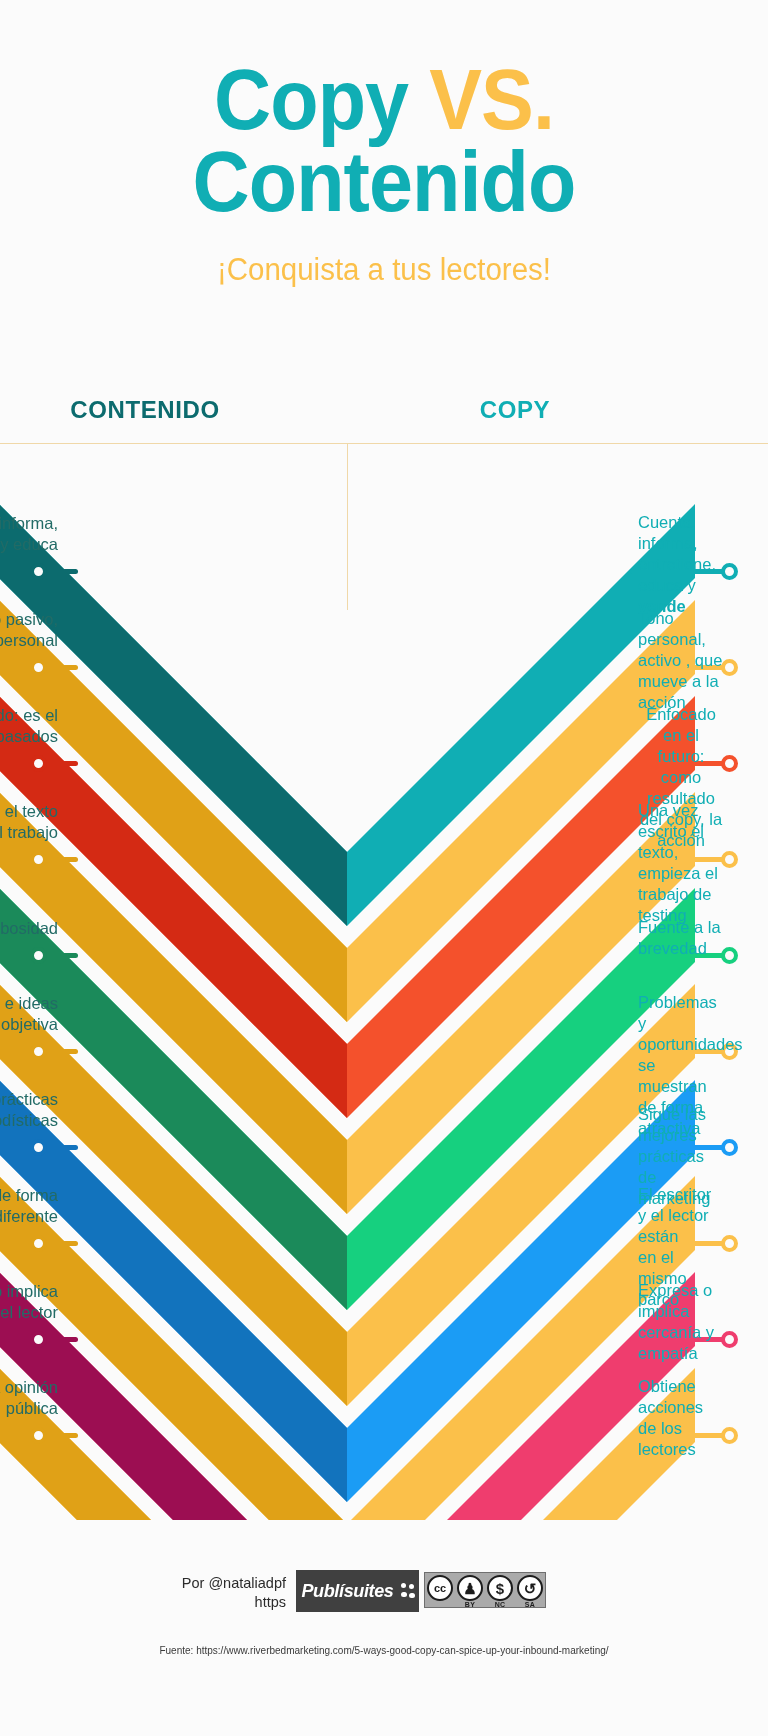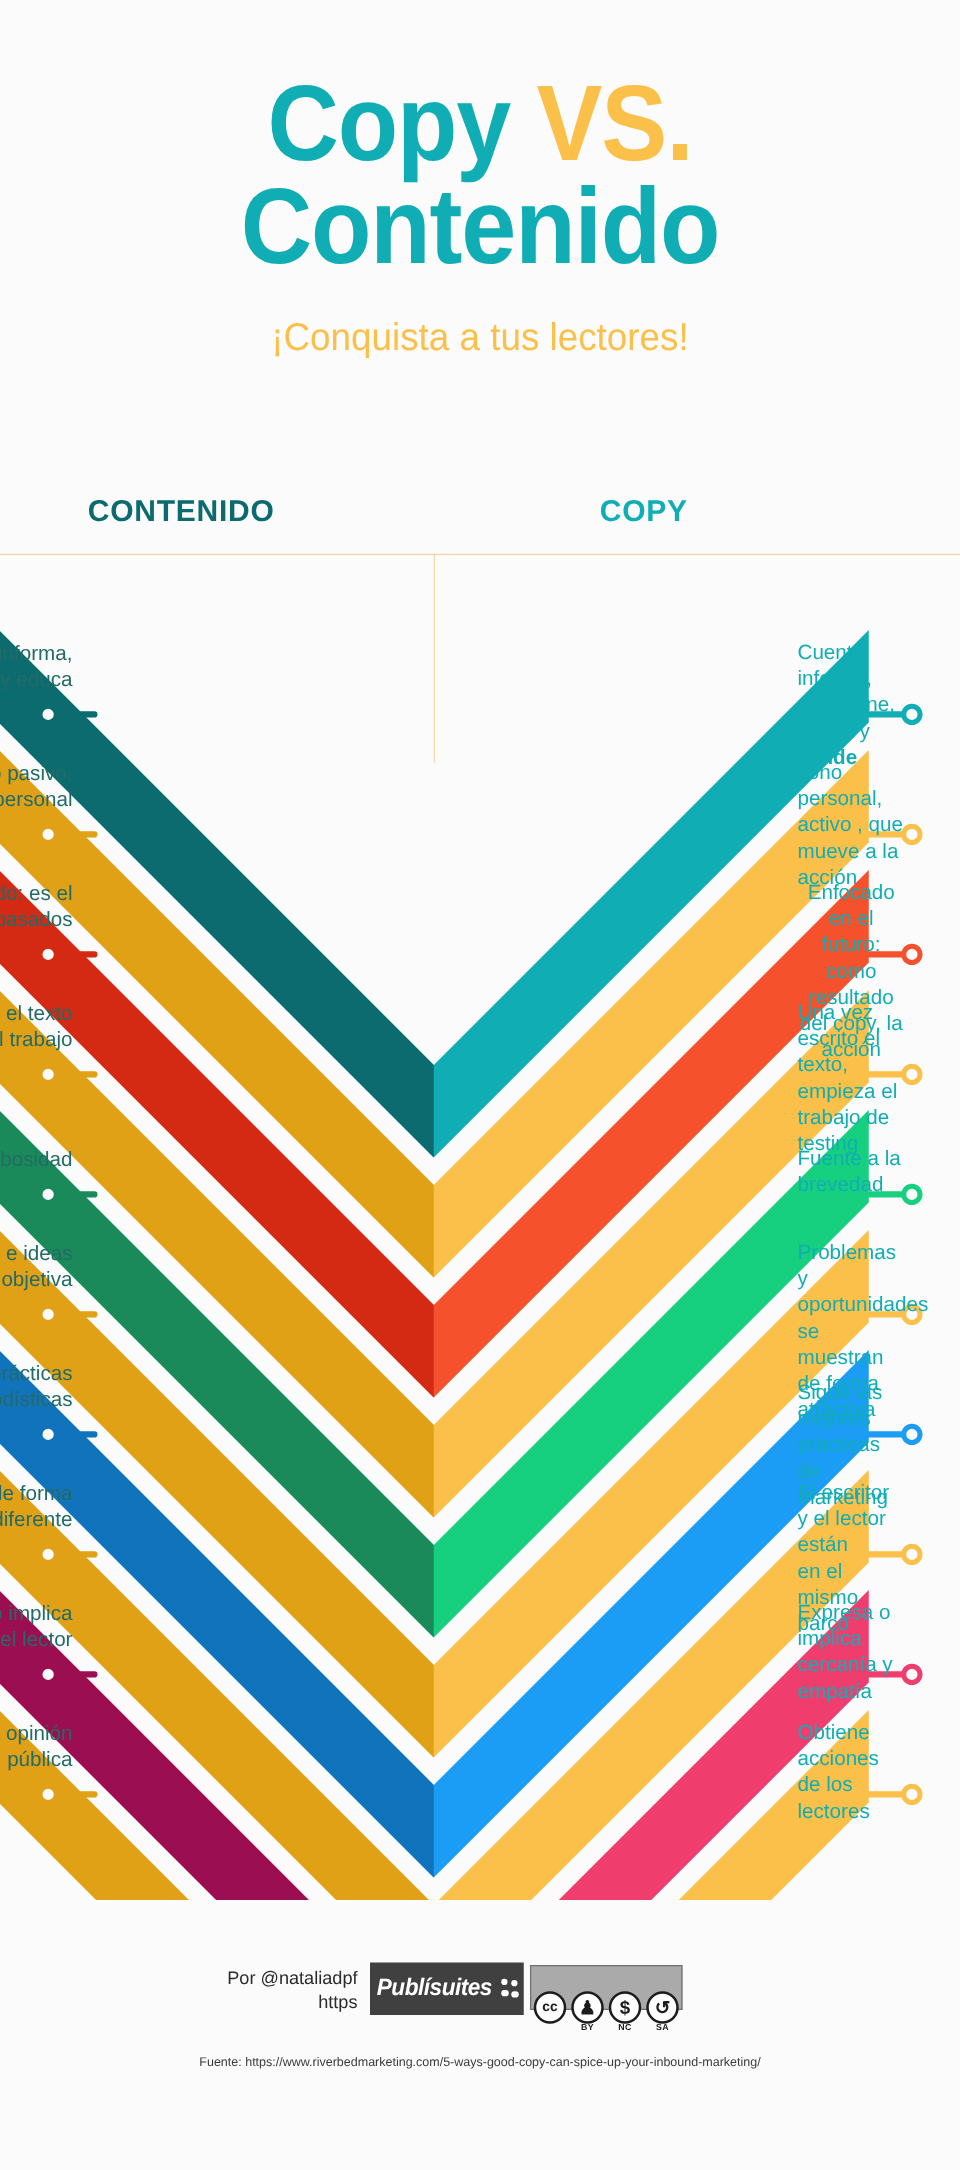--- a/index.html
+++ b/index.html
@@ -77,21 +77,21 @@
   .pub-dots i:nth-child(1){left:0;top:0;}
   .pub-dots i:nth-child(2){left:8px;top:.5px;}
   .pub-dots i:nth-child(3){left:.5px;top:9px;}
   .pub-dots i:nth-child(4){left:8.5px;top:9.5px;}
 
   .cc{
     position:absolute;left:424px;top:2px;
     height:36px;background:#aaaaaa;border:1px solid #6f6f6f;
     display:flex;align-items:flex-start;padding:0;box-sizing:border-box;
   }
-  .cc-badge{position:relative;width:30px;height:34px;margin-top:18px;}
+  .cc-badge{position:relative;width:30px;height:34px;}
   .cc-circ{
     position:absolute;left:2px;top:2px;width:26px;height:26px;border-radius:50%;
     background:#fff;border:2.5px solid #1c1c1c;box-sizing:border-box;
     display:flex;align-items:center;justify-content:center;
     font-size:11px;font-weight:bold;color:#1c1c1c;
   }
   .cc-sub{
     position:absolute;left:0;bottom:-1px;width:30px;text-align:center;
     font-size:7px;font-weight:bold;color:#1c1c1c;letter-spacing:.3px;
   }

